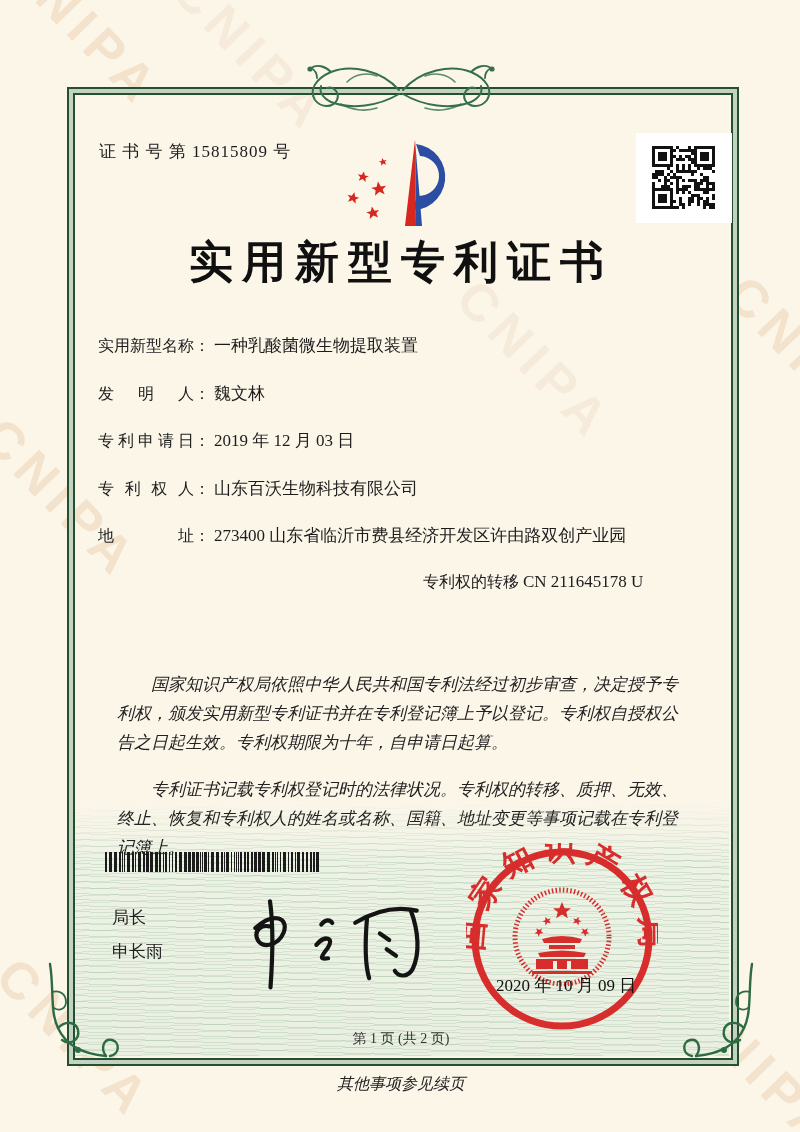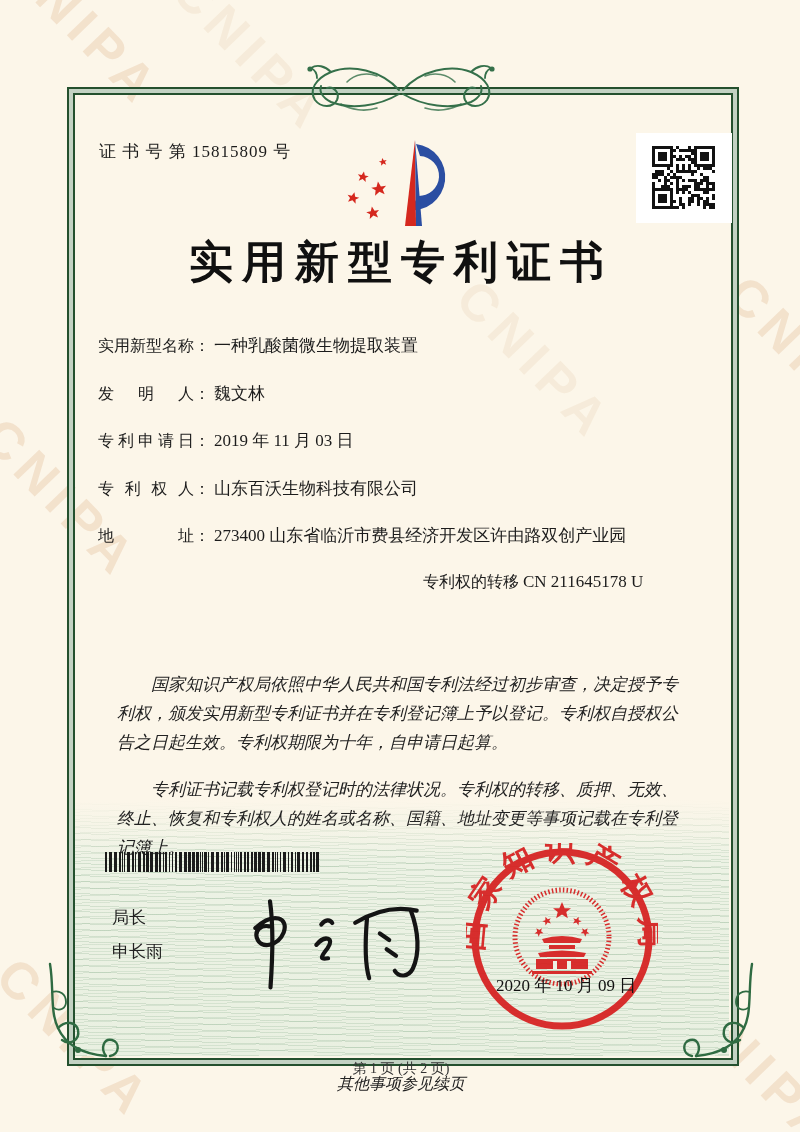--- a/index.html
+++ b/index.html
@@ -77,21 +77,21 @@
   .barcode{position:absolute;left:105px;top:852px;width:216px;height:20px;display:flex;align-items:stretch;}
   .barcode i{display:block;height:100%;}
   .barcode i.k{background:#1b1b1b;}
 
   
   .sig-title{position:absolute;left:112px;top:906px;font-size:17px;font-family:"Liberation Sans","DejaVu Sans",sans-serif;color:#222;}
   .sig-name{position:absolute;left:112px;top:940px;font-size:17px;font-family:"Liberation Sans","DejaVu Sans",sans-serif;color:#222;}
 
   
   .seal-date{position:absolute;left:478px;top:974px;width:176px;text-align:center;font-size:17px;color:#111;z-index:5;}
-  .page-info{position:absolute;left:67px;top:1030px;width:668px;text-align:center;font-size:14px;color:#333;margin-top:30px;}
+  .page-info{position:absolute;left:67px;top:1030px;width:668px;text-align:center;font-size:14px;color:#333;}
   .cont-note{position:absolute;left:67px;top:1074px;width:668px;text-align:center;font-size:16px;font-style:italic;color:#222;}
 
   svg{display:block;}
 </style>
 </head>
 <body>
 
 <span class="wm" style="left:-16px;top:-4px;">CNIPA</span>
 <span class="wm light" style="left:152px;top:22px;">CNIPA</span>
 <span class="wm light" style="left:436px;top:330px;">CNIPA</span>
@@ -605,21 +605,21 @@
 <div class="title">实用新型专利证书</div>
 
 <div class="rows">
   <div class="frow">
     <span class="flabel">实用新型名称</span><span class="fcolon">：</span><span class="fvalue">一种乳酸菌微生物提取装置</span>
   </div>
   <div class="frow">
     <span class="flabel">发明人</span><span class="fcolon">：</span><span class="fvalue">魏文林</span>
   </div>
   <div class="frow">
-    <span class="flabel">专利申请日</span><span class="fcolon">：</span><span class="fvalue">2019 年 11 月 03 日</span>
+    <span class="flabel">专利申请日</span><span class="fcolon">：</span><span class="fvalue">2019 年 12 月 03 日</span>
   </div>
   <div class="frow">
     <span class="flabel">专利权人</span><span class="fcolon">：</span><span class="fvalue">山东百沃生物科技有限公司</span>
   </div>
   <div class="frow">
     <span class="flabel">地址</span><span class="fcolon">：</span><span class="fvalue">273400 山东省临沂市费县经济开发区许由路双创产业园</span>
   </div>
   <div class="frow">
     <span class="grant-second">
       <span class="flabel" style="width:80px">专利权的转移</span><span class="fcolon">：</span><span class="fvalue">CN 211645178 U</span>

